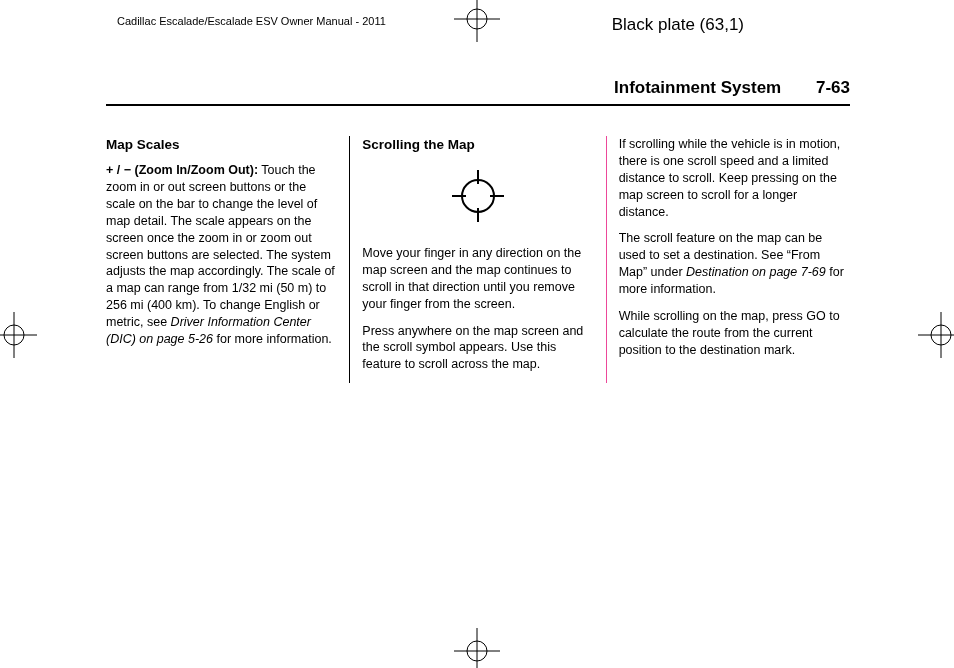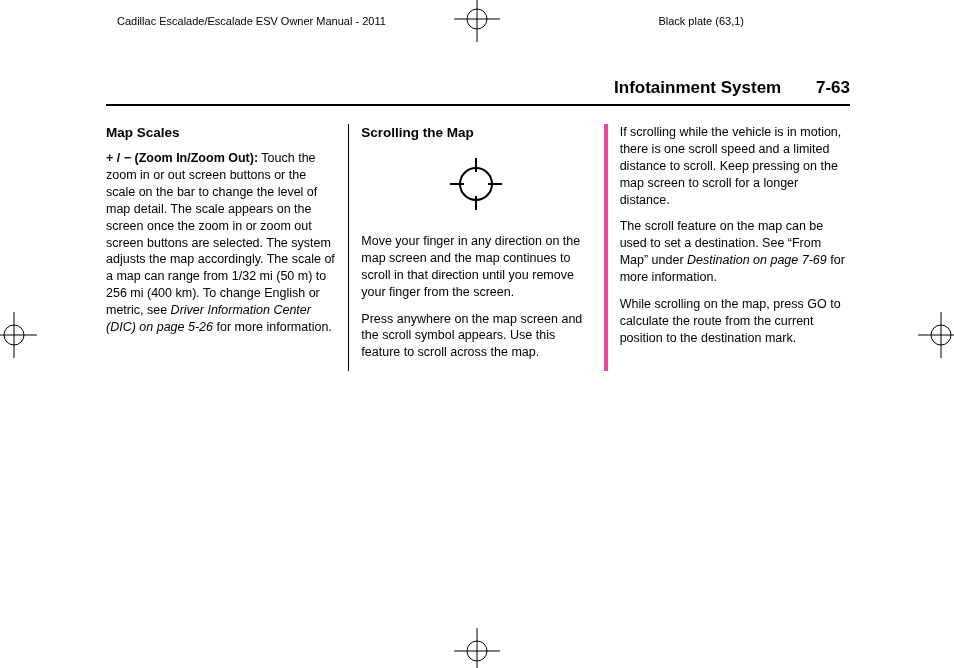--- a/index.html
+++ b/index.html
@@ -30,55 +30,55 @@
   .meta-left {
     position: absolute;
     top: 15px;
     left: 117px;
     font-size: 11px;
   }
   .meta-right {
     position: absolute;
     top: 15px;
     right: 210px;
-    font-size: 11px;
+    font-size: 17px;
   }
 
   
   .page {
     position: absolute;
     left: 106px;
     top: 78px;
     width: 744px;
   }
   .running-head {
     border-bottom: 2px solid #000;
     padding-bottom: 6px;
-    margin-bottom: 18px;
+    margin-bottom: 30px;
     text-align: right;
     font-weight: bold;
     font-size: 17px;
   }
   .running-head .sect { display: inline-block; }
   .running-head .pnum { display: inline-block; margin-left: 30px; }
 
   
   .cols {
     display: flex;
     gap: 0;
     justify-content: center;
   }
   .col {
     flex: 1;
     padding: 0 12px;
     font-size: 12.5px;
     line-height: 1.35;
   }
   .col.c1 { padding-left: 0; border-right: 1px solid #000; }
-  .col.c2 { border-right: 4px solid #ec4899; }
+  .col.c2 { border-right: 1px solid #ec4899; }
   .col.c3 { padding-right: 0; }
 
   h3.subhead {
     font-size: 13.5px;
     font-weight: bold;
     margin: 0 0 8px 0;
   }
   p { margin: 0 0 10px 0; }
   .bold { font-weight: bold; }
   .ital { font-style: italic; }

